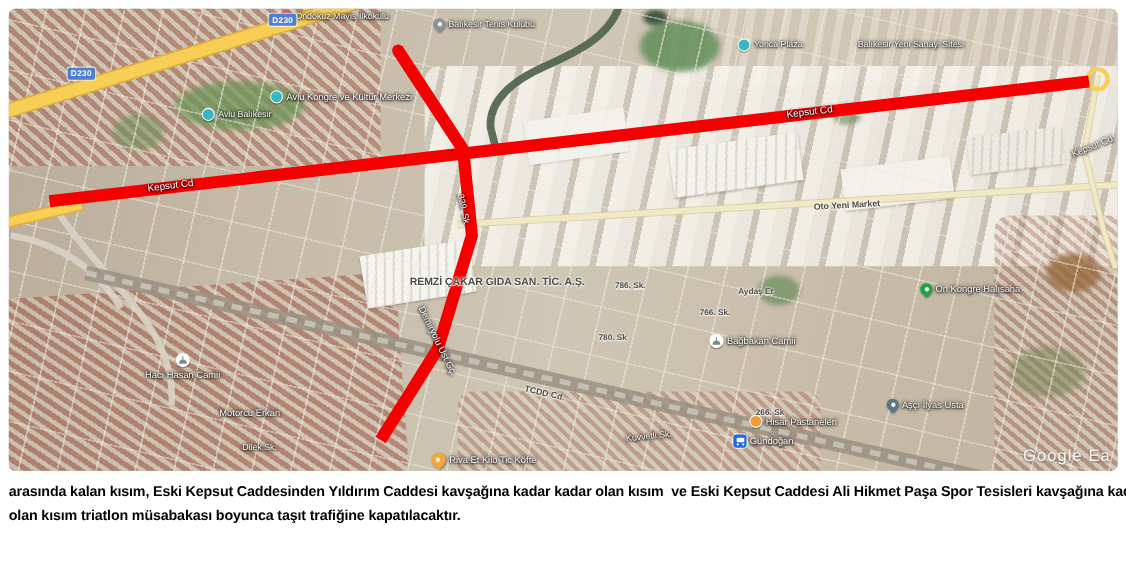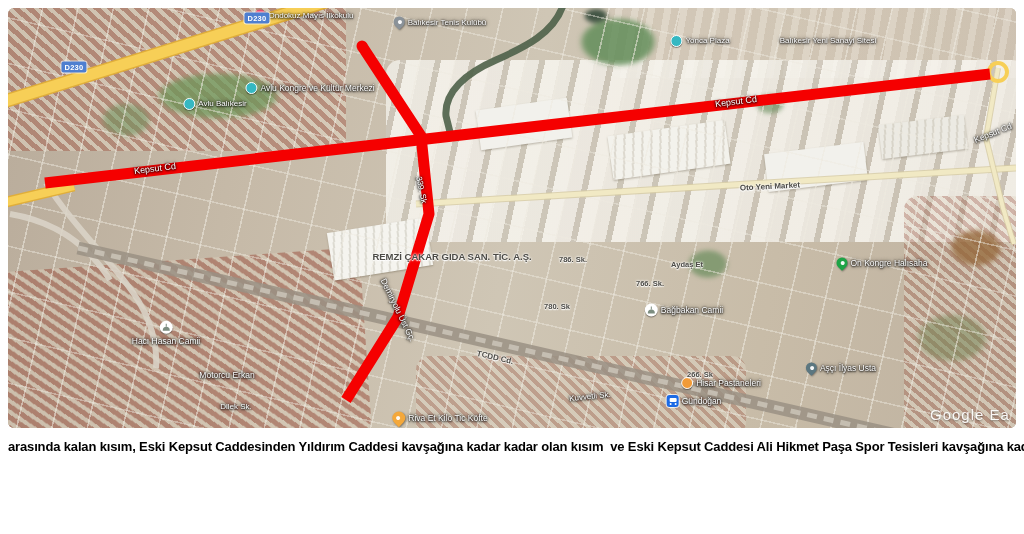--- a/index.html
+++ b/index.html
@@ -254,15 +254,16 @@
         </div>
       </div>
 
     <div id="watermark">Google Ea</div>
   <div class="shield" style="left: 66px; top: 59px;">D230</div>
       <div class="shield" style="left: 249px; top: 10px;">D230</div>
     </div>
 
   <div id="caption">
     <div class="cap-line">arasında kalan kısım, Eski Kepsut Caddesinden Yıldırım Caddesi kavşağına kadar kadar olan kısım  ve Eski Kepsut Caddesi Ali Hikmet Paşa Spor Tesisleri kavşağına kadar</div>
+    <div class="cap-line">olan kısım triatlon müsabakası boyunca taşıt trafiğine kapatılacaktır.</div>
   </div>
 
 </div>
 
 </body></html>

